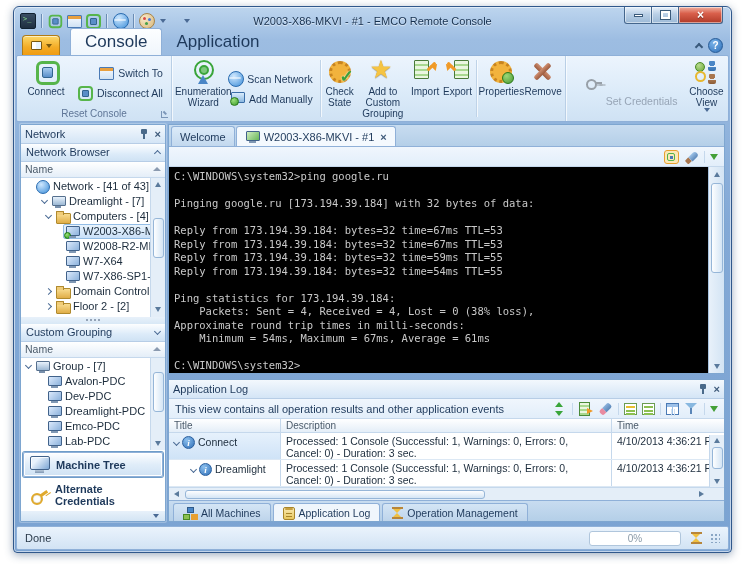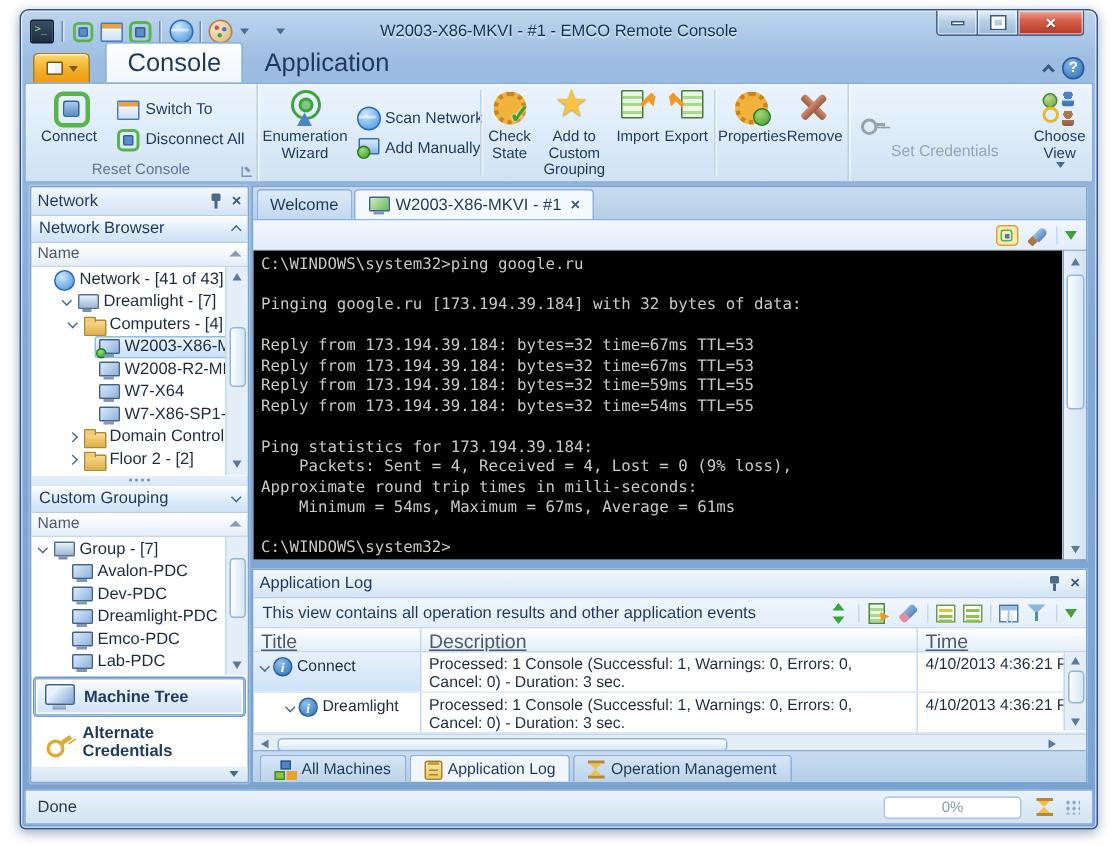--- a/index.html
+++ b/index.html
@@ -38,21 +38,21 @@
   .ribbon{height:67px;margin:0 2px;border:1px solid #8fb0d8;border-radius:2px;background:linear-gradient(#ecf4fd,#dcebf9 55%,#cfe2f4);
     display:flex;overflow:hidden;}
   .rgroup{display:flex;flex-direction:column;border-right:1px solid #b9cfe6;box-shadow:1px 0 0 rgba(255,255,255,.7);}
   .rbody{flex:1;display:flex;align-items:stretch;padding:2px 3px 0 3px;}
   .rfooter{height:14px;position:relative;text-align:center;font-size:10px;color:#5f7697;line-height:13px;}
   .launcher{position:absolute;right:3px;bottom:3px;width:7px;height:7px;border-left:1px solid #7a96b8;border-bottom:1px solid #7a96b8;}
   .launcher::after{content:"";position:absolute;right:1px;top:1px;width:4px;height:1.5px;background:#7a96b8;transform:rotate(45deg);}
   .bigbtn{display:flex;flex-direction:column;align-items:center;justify-content:flex-start;padding-top:2px;border-radius:3px;}
   .blabel{font-size:10px;line-height:11px;color:#1e395b;text-align:center;margin-top:2px;}
   .smallcol{display:flex;flex-direction:column;justify-content:center;gap:3px;padding:0 2px;}
-  .smallbtn{display:flex;align-items:center;gap:4px;font-size:10.5px;color:#1e395b;padding:1px 3px;border-radius:2px;}
+  .smallbtn{display:flex;align-items:center;gap:4px;font-size:10.5px;color:#1e395b;padding:1px 3px;border-radius:2px;justify-content:flex-end;}
   .smallbtn .slabel{white-space:nowrap;}
   .smallbtn.dis .slabel{color:#97a5b6;margin-top:36px;}
   .rsep{width:1px;background:#bfd3e8;box-shadow:1px 0 0 rgba(255,255,255,.7);margin:2px 2px;}
   .dropArrow{width:0;height:0;border-left:3px solid transparent;border-right:3px solid transparent;border-top:4px solid #4a6a94;display:inline-block;margin-left:2px;}
   
   .ric{width:26px;height:24px;position:relative;display:inline-block;flex:none;}
   .sic{width:16px;height:15px;position:relative;display:inline-block;flex:none;}
   .ric-connect::before{content:"";position:absolute;left:3px;top:1px;width:18px;height:18px;border:3px solid #57b54b;border-radius:6px;}
   .ric-connect::after{content:"";position:absolute;left:9px;top:7px;width:9px;height:9px;background:linear-gradient(#a8ccf0,#5a8ec8);border:1px solid #33648f;border-radius:2px;}
   .sic-switch::before{content:"";position:absolute;left:1px;top:2px;width:13px;height:11px;border:1px solid #4a7ab5;border-radius:1px;
@@ -181,21 +181,21 @@
   .mi-list::before{content:"";position:absolute;left:1px;top:2px;right:1px;height:2px;background:#e8c030;}
   .mi-list::after{content:"";position:absolute;left:1px;top:6px;right:1px;height:2px;background:#8cc050;box-shadow:0 3px 0 #8cc050;}
   .mi-list.v2::before{background:#8cc050;}
   .mi-table{border:1px solid #4a7ab5;background:#fff;width:13px;height:12px;}
   .mi-table::before{content:"";position:absolute;left:0;top:0;right:0;height:3px;background:#9cc0e8;}
   .mi-table::after{content:"";position:absolute;left:5px;top:3px;width:1px;bottom:0;background:#9cc0e8;box-shadow:-1px 2px 0 #d0e0f0,2px 2px 0 #d0e0f0;}
   .mi-filter::before{content:"";position:absolute;left:1px;top:1px;width:0;height:0;border-left:6px solid transparent;border-right:6px solid transparent;border-top:6px solid #88b8e0;}
   .mi-filter::after{content:"";position:absolute;left:6px;top:6px;width:2px;height:6px;background:#5a86b8;}
   
   .logtable{flex:1;display:flex;flex-direction:column;position:relative;overflow:hidden;}
-  .lrowh{display:flex;height:16px;background:linear-gradient(#fff,#e4eef8);border-bottom:1px solid #c5d8ec;font-size:13px;color:#4a5a6a;text-decoration:underline;}
+  .lrowh{display:flex;height:16px;background:linear-gradient(#fff,#e4eef8);border-bottom:1px solid #c5d8ec;font-size:10px;color:#4a5a6a;}
   .lc{padding:1px 5px;border-right:1px solid #c5d8ec;overflow:hidden;white-space:nowrap;}
   .lc.c1{width:112px;flex:none;}
   .lc.c2{flex:1;}
   .lc.c3{width:112px;flex:none;border-right:none;}
   .lrow{display:flex;border-bottom:1px solid #dce8f4;font-size:10.5px;color:#1c2c3c;min-height:27px;}
   .lrow .lc{white-space:normal;line-height:12px;padding-top:2px;}
   .lrow .lc.c1{white-space:nowrap;display:flex;align-items:flex-start;gap:3px;padding-top:3px;}
   .lrow.hl .lc.c1{background:linear-gradient(#e6f1fc,#cfe3f7);}
   .lrow .lc.c3{white-space:nowrap;}
   .iinfo{width:13px;height:13px;border-radius:50%;background:radial-gradient(circle at 35% 28%,#8cc0ee,#2f6fb8);border:1px solid #2a5f9e;color:#fff;
@@ -583,21 +583,21 @@
             <div class="tl">C:\WINDOWS\system32&gt;ping google.ru</div>
             <div class="tl"></div>
             <div class="tl">Pinging google.ru [173.194.39.184] with 32 bytes of data:</div>
             <div class="tl"></div>
             <div class="tl">Reply from 173.194.39.184: bytes=32 time=67ms TTL=53</div>
             <div class="tl">Reply from 173.194.39.184: bytes=32 time=67ms TTL=53</div>
             <div class="tl">Reply from 173.194.39.184: bytes=32 time=59ms TTL=55</div>
             <div class="tl">Reply from 173.194.39.184: bytes=32 time=54ms TTL=55</div>
             <div class="tl"></div>
             <div class="tl">Ping statistics for 173.194.39.184:</div>
-            <div class="tl">    Packets: Sent = 4, Received = 4, Lost = 0 (9% loss),</div>
+            <div class="tl">    Packets: Sent = 4, Received = 4, Lost = 0 (38% loss),</div>
             <div class="tl">Approximate round trip times in milli-seconds:</div>
             <div class="tl">    Minimum = 54ms, Maximum = 67ms, Average = 61ms</div>
             <div class="tl"></div>
             <div class="tl">C:\WINDOWS\system32&gt;</div>
           </div>
           <div class="termsb">
             <span class="up" style="position:absolute;left:1px;top:1px;width:13px;height:12px;display:flex;align-items:center;justify-content:center">
                 <span class="arr-u"></span>
               </span>
             <span class="thumb" style="top:16px;height:90px;left:2px;width:12px"></span>

